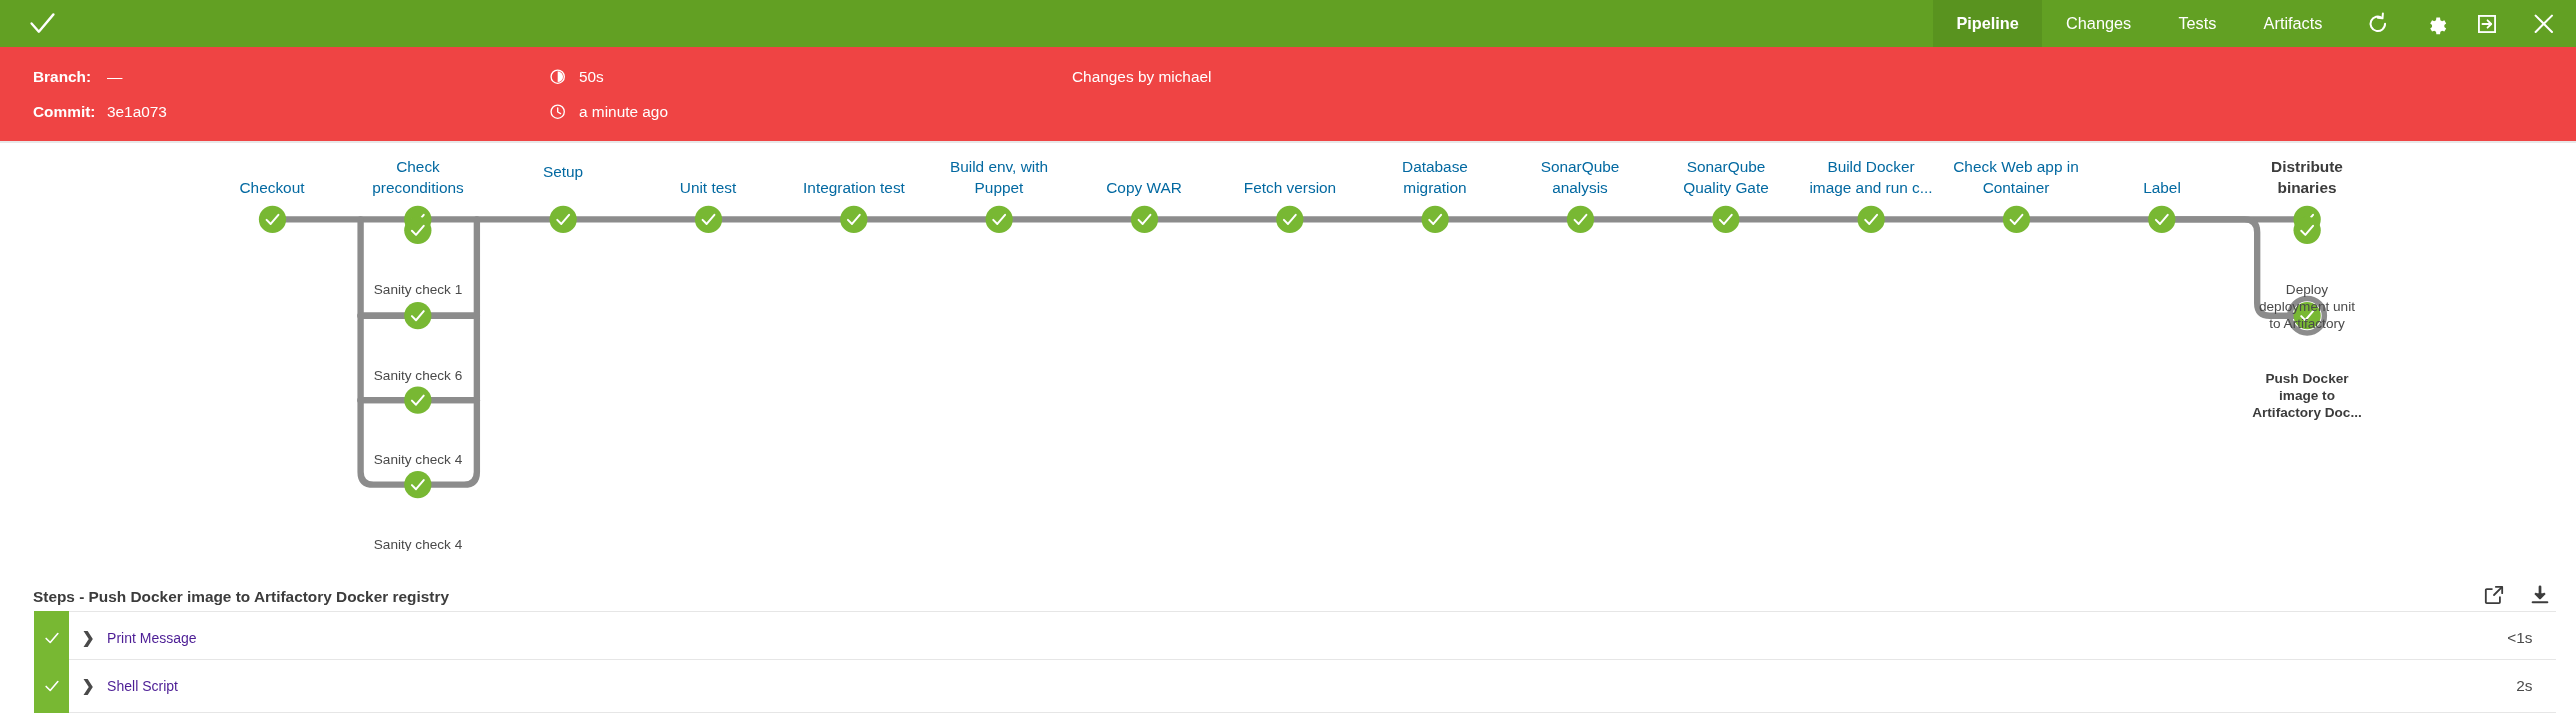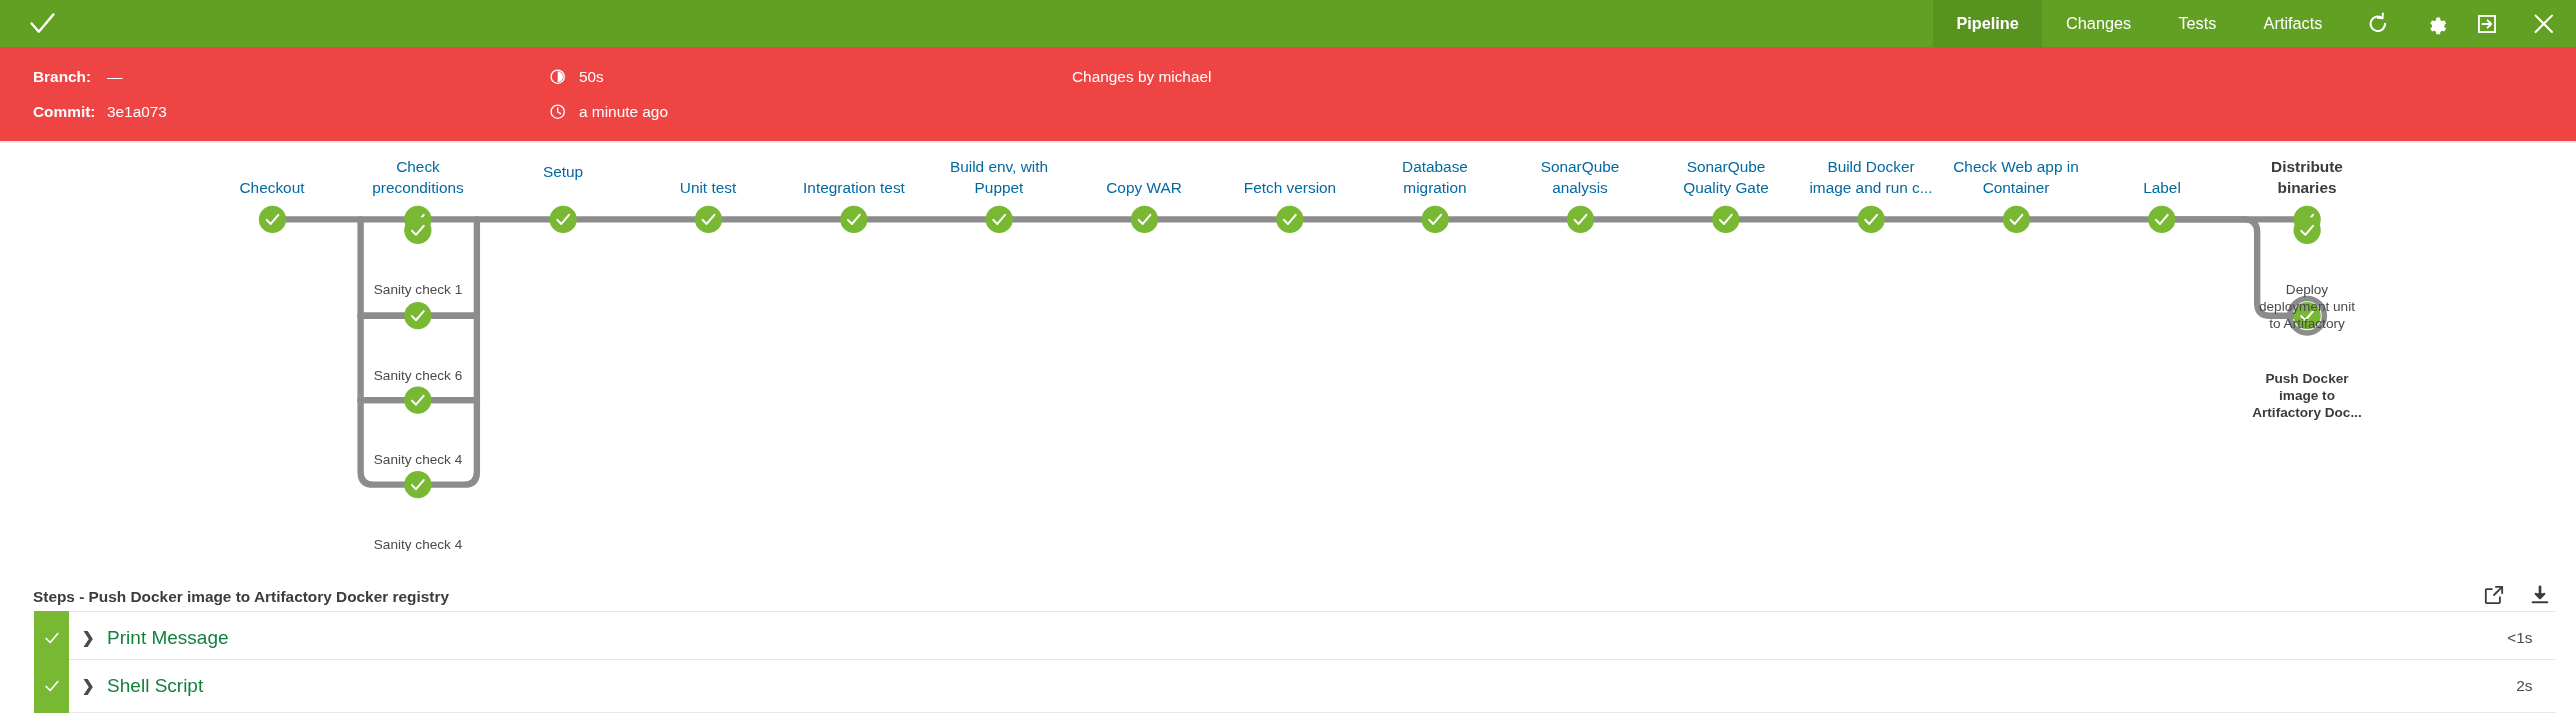--- a/index.html
+++ b/index.html
@@ -101,21 +101,21 @@
   .step-row.r1{ top:108px; }
   .step-status{
     width:35px; height:54px; background:#78b833; flex:0 0 auto;
     display:flex; align-items:center; justify-content:center;
     margin-top:-0.9px; margin-bottom:-0.9px; margin-left:-0.9px;
   }
   .step-chevron{
     width:38px; flex:0 0 auto; display:flex; align-items:center; justify-content:center;
     color:#4a4a4a; font-size:15.4px; font-weight:bold; cursor:pointer;
   }
-  .step-name{ font-size:19px; color:#15803d; flex:1 1 auto; }
+  .step-name{ font-size:14px; color:#4c1d95; flex:1 1 auto; }
   .step-dur{ font-size:15.4px; color:#4a4a4a; padding-right:23.6px; white-space:nowrap; }
 </style>
 </head>
 <body>
 
 <div class="titlebar">
   <div class="title-left">
     <span class="result-check">
       <svg width="31" height="31" viewBox="0 0 34 34">
         <polyline points="5,17 13,26 29,7" fill="none" stroke="#ffffff" stroke-width="2.6" stroke-linecap="round" stroke-linejoin="round"></polyline>

